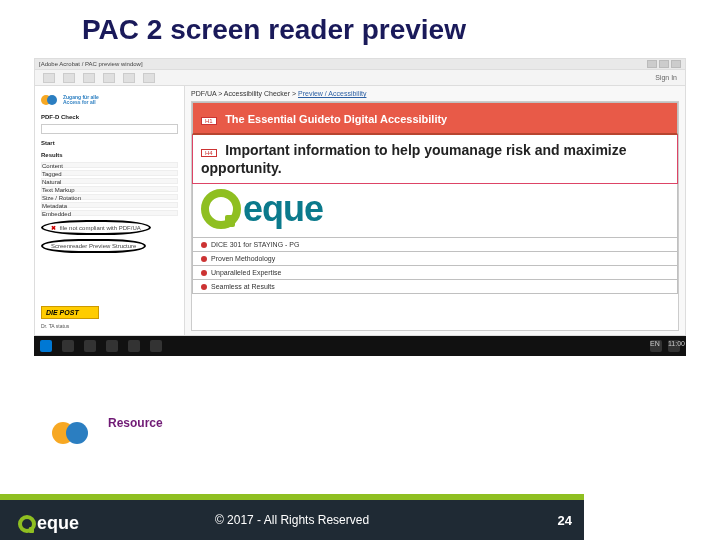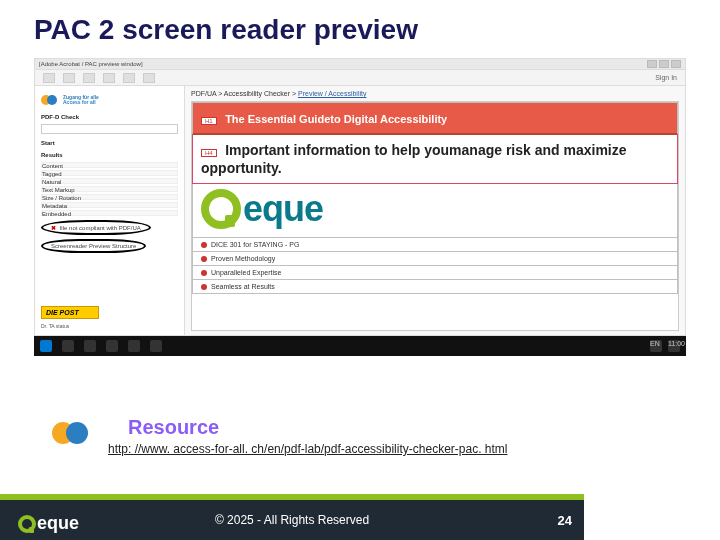--- a/index.html
+++ b/index.html
@@ -1,17 +1,17 @@
 <!DOCTYPE html>
 <html><head>
 <meta charset="utf-8">
 <style>
   * { box-sizing: border-box; margin: 0; padding: 0; }
   html, body { width: 720px; height: 540px; font-family: Arial, Helvetica, sans-serif; background: #fff; overflow: hidden; }
-  .slide { position: relative; width: 584px; height: 540px; }
+  .slide { position: relative; width: 584px; height: 540px; padding-left: 48px; }
   .title { font-size: 28px; font-weight: bold; color: #1a1a5a; padding: 14px 0 0 34px; }
   
   .screenshot { position: absolute; top: 58px; left: 34px; width: 652px; height: 318px; background: #fff; }
   .winbar { height: 12px; background: #e9e9e9; border: 1px solid #ddd; font-size: 6px; color:#444; display:flex; align-items:center; padding-left:4px; }
   .winctrls { margin-left:auto; display:flex; gap:2px; padding-right:4px;}
   .winctrls span{ width:10px;height:8px;background:#ccc;border:1px solid #bbb;}
   .tabbar { height: 16px; background: #f4f4f4; border: 1px solid #ddd; border-top:none; display:flex; align-items:center; gap:8px; padding:0 8px; font-size:7px; color:#666; }
   .tabbar .tool { width:12px;height:10px;background:#e0e0e0;border:1px solid #ccc; }
   .tabbar .spacer{ flex:1; }
   .panes { display:flex; height: 250px; border:1px solid #ddd; border-top:none; }
@@ -49,21 +49,21 @@
   .row .disc{ width:6px;height:6px;border-radius:50%;background:#c33;}
   .taskbar { height: 20px; background:#111; display:flex; align-items:center; padding:0 6px; gap:10px; }
   .taskbar span{ width:12px;height:12px;background:#333;border-radius:2px;}
   .taskbar .start{ background:#0078d4;}
   .taskbar .right-tb { margin-left:auto; font-size:7px; color:#ccc; display:flex; gap:6px; align-items:center;}
   
   .resource { position:absolute; top:416px; left:108px; }
   .res-icon { position:absolute; top:414px; left:52px; width:42px; height:38px; }
   .res-icon .b1{position:absolute;width:22px;height:22px;border-radius:50%;background:#f7a823;left:0;top:8px;}
   .res-icon .b2{position:absolute;width:22px;height:22px;border-radius:50%;background:#2b7ec1;left:14px;top:8px;}
-  .res-head { font-weight:bold; font-size:20px; color:#8b5cf6;margin-left:20px; }
+  .res-head { font-weight:bold; font-size:12px; color:#701a75; }
   .res-link { font-size:12px; color:#222; text-decoration:underline; display:inline-block; margin-top:2px; }
   
   .footer { position:absolute; bottom:0; left:0; right:0; height:46px; }
   .footer .lip { height:6px; background:#8fbf21; }
   .footer .bar { height:40px; background:#1f2a34; display:flex; align-items:center; position:relative; }
   .footer .ftext { color:#fff; font-size:12px; position:absolute; left:50%; transform:translateX(-50%); }
   .footer .pnum { position:absolute; right:12px; color:#fff; font-size:13px; font-weight:bold; }
   .footer .flogo { position:absolute; left:18px; bottom:6px; display:flex; align-items:center; color:#fff; font-weight:700; font-size:18px; letter-spacing:0px; }
   .footer .flogo .ring{ width:18px;height:18px;border:4px solid #8fbf21;border-radius:50%;margin-right:1px; position:relative;}
   .footer .flogo .ring::after{content:"";position:absolute;width:5px;height:6px;background:#8fbf21;right:-2px;top:8px;border-radius:1px;}
@@ -188,28 +188,27 @@
       </div>
     </div>
   </div>
 
   <div class="res-icon">
     <div class="b1"></div>
       <div class="b2"></div>
   </div>
   <div class="resource">
     <div class="res-head">Resource</div>
-    <a class="res-link">http: //www. access-for-all. ch/en/pdf-lab/pdf-accessibility-checker-pac. html</a>
   </div>
 
   <div class="footer">
     <div class="lip"></div>
     <div class="bar">
       <div class="flogo">
         <span class="ring"></span>
           <span>eque</span>
       </div>
-      <div class="ftext">© 2025 - All Rights Reserved</div>
+      <div class="ftext">© 2017 - All Rights Reserved</div>
       <div class="pnum">24</div>
     </div>
   </div>
 
 </div>
 
 </body></html>

